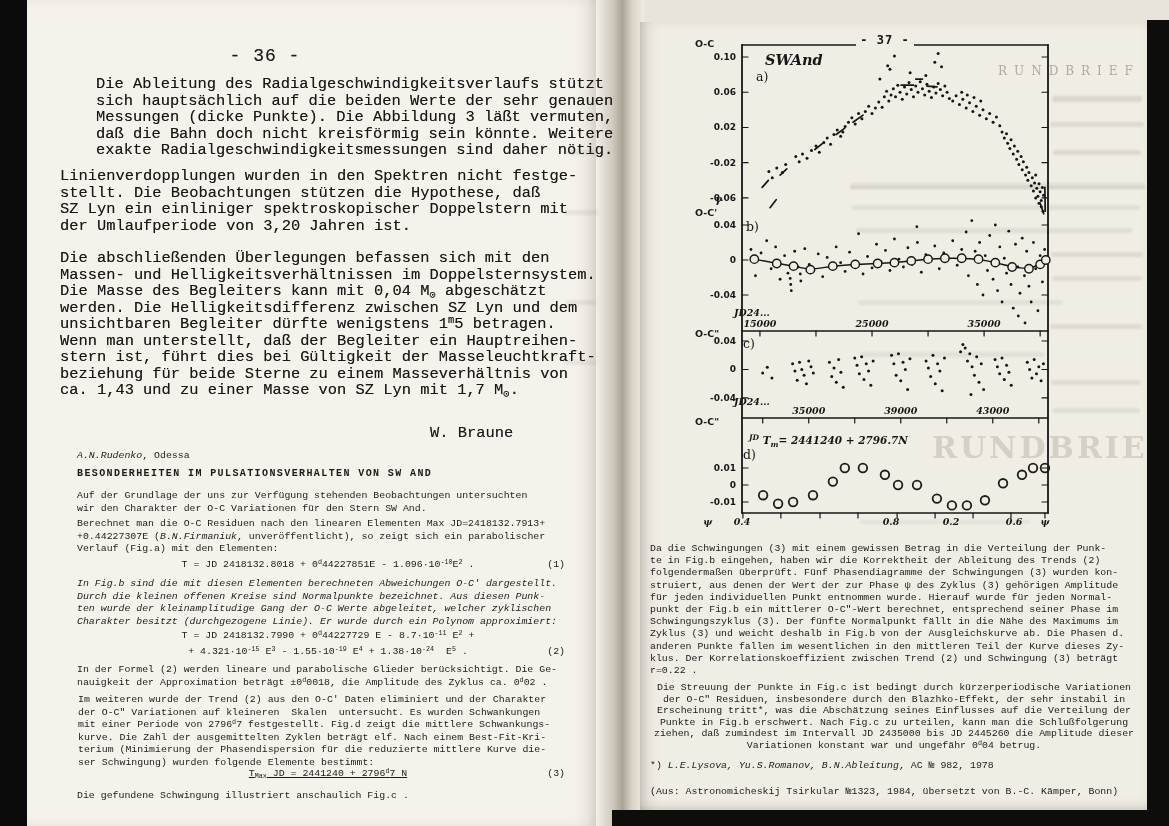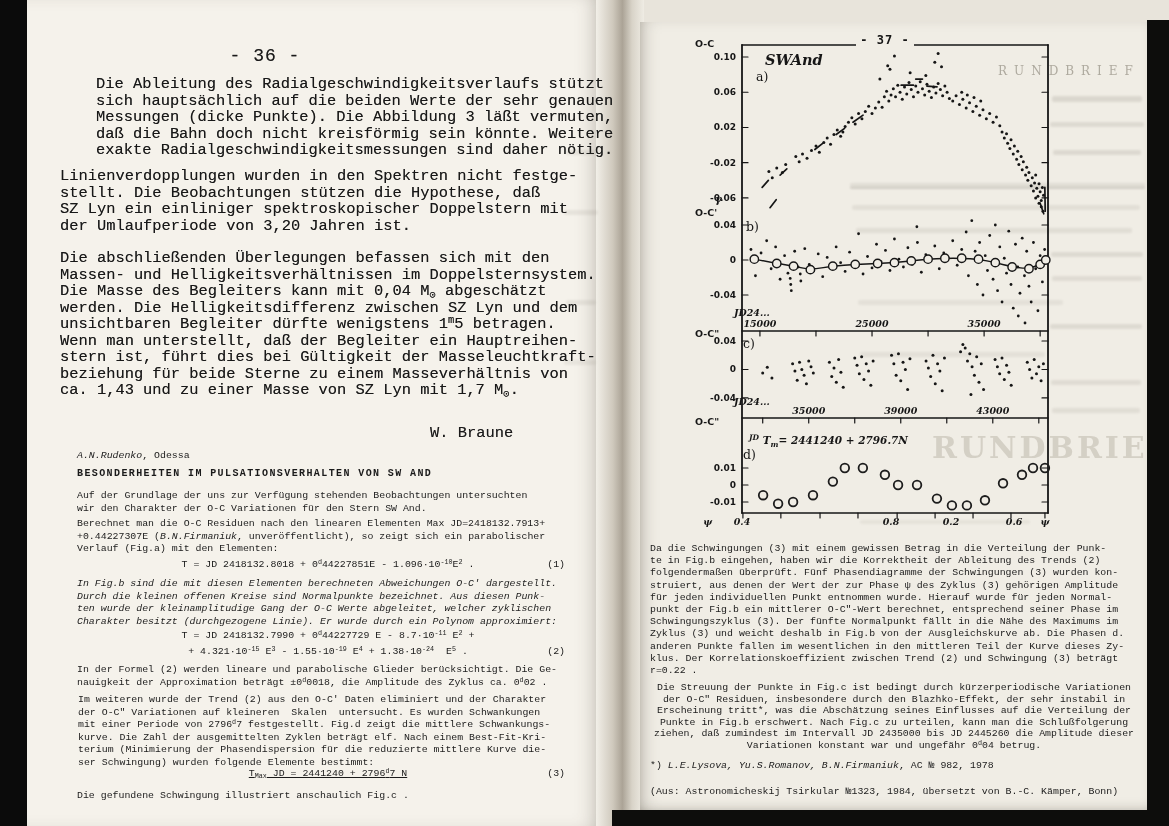--- a/index.html
+++ b/index.html
@@ -578,19 +578,19 @@
 Zyklus (3) und weicht deshalb in Fig.b von der Ausgleichskurve ab. Die Phasen d.
 anderen Punkte fallen im wesentlichen in den mittleren Teil der Kurve dieses Zy-
 klus. Der Korrelationskoeffizient zwischen Trend (2) und Schwingung (3) beträgt
 r=0.22 .</div>
   <div class="abs small" style="left:650px;top:682px;width:488px;line-height:11.6px;text-align:center;"><span>Die Streuung der Punkte in Fig.c ist bedingt durch kürzerperiodische Variationen
 der O-C" Residuen, insbesondere durch den Blazhko-Effekt, der sehr instabil in
 Erscheinung tritt*, was die Abschätzung seines Einflusses auf die Verteilung der
 Punkte in Fig.b erschwert. Nach Fig.c zu urteilen, kann man die Schlußfolgerung
 ziehen, daß zumindest im Intervall JD 2435000 bis JD 2445260 die Amplitude dieser
 Variationen konstant war und ungefähr 0</span><span class="st-sup">d</span><span>04 betrug.</span></div>
-  <div class="abs small" style="left:650px;top:760px;width:488px;"><span>*) </span><span class="st-i">L.E.Lysova, Yu.S.Romanov, B.N.Firmaniuk</span><span>, AC № 982, 1978</span></div>
+  <div class="abs small" style="left:650px;top:760px;width:488px;"><span>*) </span><span class="st-i">L.E.Lysova, Yu.S.Romanov, B.N.Ableitung</span><span>, AC № 982, 1978</span></div>
   <div class="abs small" style="left:650px;top:786px;width:492px;">(Aus: Astronomicheskij Tsirkular №1323, 1984, übersetzt von B.-C. Kämper, Bonn)</div>
 
   <div id="bar-left" class="abs"></div>
   <div id="bar-right" class="abs"></div>
   <div id="bar-bottom" class="abs"></div>
 </div>
 
 </body></html>

